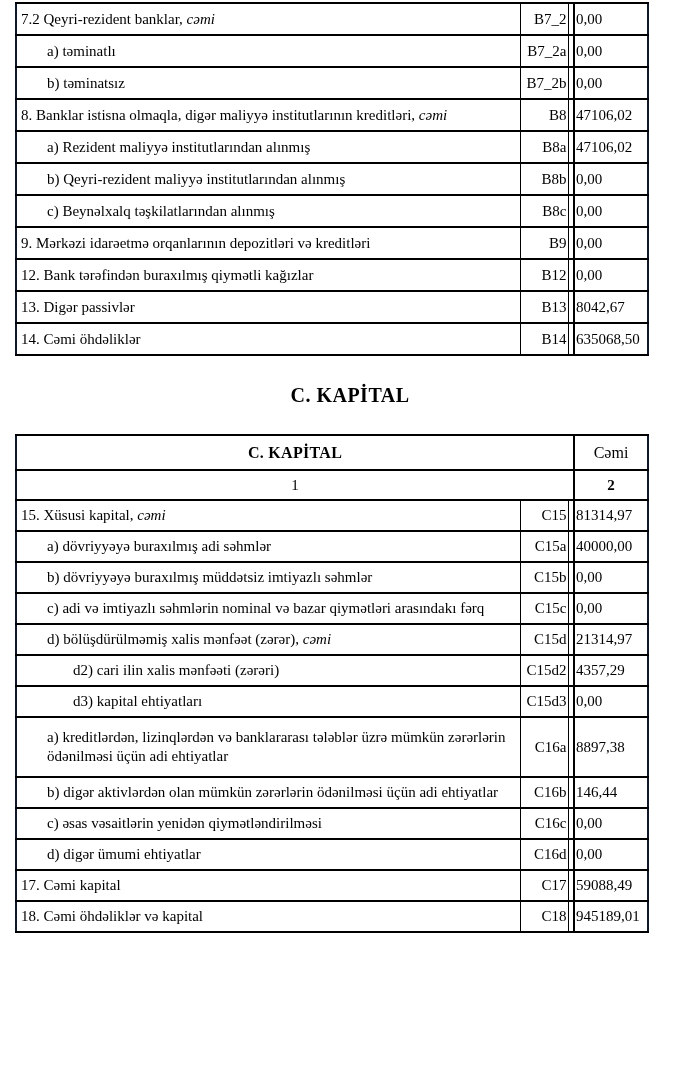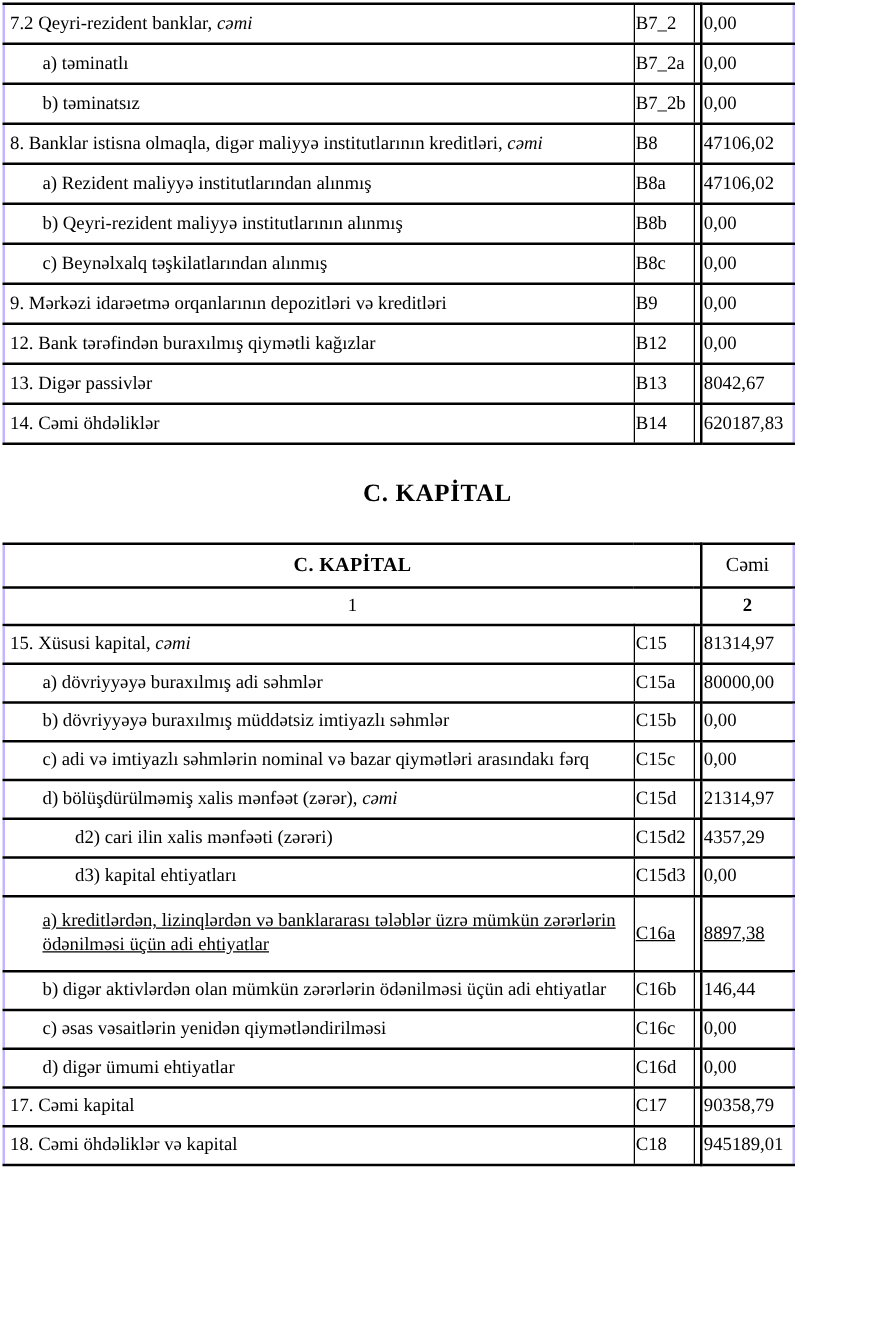--- a/index.html
+++ b/index.html
@@ -10,41 +10,41 @@
     background: #ffffff;
     color: #000000;
     font-family: "Liberation Serif", serif;
   }
   .page { padding-top: 2px; }
 
   table.tbl {
     border-collapse: collapse;
     table-layout: fixed;
     width: 634px;
-    margin-left: 2px;
-    border: 2px solid #c4b5fd;
+    margin-left: 15px;
+    border: 2px solid #0f172a;
     font-size: 15px;
   }
   table.tbl td {
     border-top: 2px solid #000;
     border-bottom: 2px solid #000;
     overflow: hidden;
     vertical-align: middle;
   }
   table.tbl1 tr { height: 32px; }
   table.tbl2 tr { height: 31px; }
-  table.tbl2 tr.tall { height: 60px; text-decoration: underline; }
+  table.tbl2 tr.tall { height: 60px; }
   table.tbl2 tr.hrow1 { height: 35px; }
   table.tbl2 tr.hrow2 { height: 30px; }
 
   td.label { border-right: 1px solid #000; padding: 1px 4px; line-height: 1.25; }
   td.label.indent-0 { padding-left: 4px; }
   td.label.indent-1 { padding-left: 30px; }
   td.label.indent-2 { padding-left: 56px; }
-  td.code  { border-right: 1px solid #000; text-align: left; padding: 0 1px; }
+  td.code  { border-right: 1px solid #000; text-align: right; padding: 0 1px; }
   td.spacer{ border-right: 2px solid #000; padding: 0; }
   td.value { text-align: left; padding-right: 4px; }
 
   tr.bold td { font-weight: normal; }
 
   td.hdr-left  { border-right: 2px solid #000; text-align: center; }
   td.hdr-right { text-align: center; }
   tr.hrow1 td.hdr-left { font-weight: bold; font-size: 16px; letter-spacing: 0.3px; }
   tr.hrow1 td.hdr-right { font-size: 16px; }
   tr.hrow2 td.hdr-right { font-weight: bold; }
@@ -98,21 +98,21 @@
           <td class="spacer"></td>
           <td class="value">47106,02</td>
         </tr>
         <tr>
           <td class="label indent-1"><span>a) Rezident maliyyə institutlarından alınmış</span></td>
           <td class="code">B8a</td>
           <td class="spacer"></td>
           <td class="value">47106,02</td>
         </tr>
         <tr>
-          <td class="label indent-1"><span>b) Qeyri-rezident maliyyə institutlarının alınmış</span></td>
+          <td class="label indent-1"><span>b) Qeyri-rezident maliyyə institutlarından alınmış</span></td>
           <td class="code">B8b</td>
           <td class="spacer"></td>
           <td class="value">0,00</td>
         </tr>
         <tr>
           <td class="label indent-1"><span>c) Beynəlxalq təşkilatlarından alınmış</span></td>
           <td class="code">B8c</td>
           <td class="spacer"></td>
           <td class="value">0,00</td>
         </tr>
@@ -131,21 +131,21 @@
         <tr>
           <td class="label indent-0"><span>13. Digər passivlər</span></td>
           <td class="code">B13</td>
           <td class="spacer"></td>
           <td class="value">8042,67</td>
         </tr>
         <tr class="bold">
           <td class="label indent-0"><span>14. Cəmi öhdəliklər</span></td>
           <td class="code">B14</td>
           <td class="spacer"></td>
-          <td class="value">620187,83</td>
+          <td class="value">635068,50</td>
         </tr>
       </tbody>
   </table>
 
   <div class="heading-wrap">
     <div class="heading">C. KAPİTAL</div>
   </div>
 
   <table class="tbl tbl2">
     <colgroup>
@@ -168,21 +168,21 @@
         <tr>
           <td class="label indent-0"><span>15. Xüsusi kapital, </span><i>cəmi</i></td>
           <td class="code">C15</td>
           <td class="spacer"></td>
           <td class="value">81314,97</td>
         </tr>
         <tr>
           <td class="label indent-1"><span>a) dövriyyəyə buraxılmış adi səhmlər</span></td>
           <td class="code">C15a</td>
           <td class="spacer"></td>
-          <td class="value">80000,00</td>
+          <td class="value">40000,00</td>
         </tr>
         <tr>
           <td class="label indent-1"><span>b) dövriyyəyə buraxılmış müddətsiz imtiyazlı səhmlər</span></td>
           <td class="code">C15b</td>
           <td class="spacer"></td>
           <td class="value">0,00</td>
         </tr>
         <tr>
           <td class="label indent-1"><span>c) adi və imtiyazlı səhmlərin nominal və bazar qiymətləri arasındakı fərq</span></td>
           <td class="code">C15c</td>
@@ -228,21 +228,21 @@
         <tr>
           <td class="label indent-1"><span>d) digər ümumi ehtiyatlar</span></td>
           <td class="code">C16d</td>
           <td class="spacer"></td>
           <td class="value">0,00</td>
         </tr>
         <tr class="bold">
           <td class="label indent-0"><span>17. Cəmi kapital</span></td>
           <td class="code">C17</td>
           <td class="spacer"></td>
-          <td class="value">90358,79</td>
+          <td class="value">59088,49</td>
         </tr>
         <tr class="bold">
           <td class="label indent-0"><span>18. Cəmi öhdəliklər və kapital</span></td>
           <td class="code">C18</td>
           <td class="spacer"></td>
           <td class="value">945189,01</td>
         </tr>
       </tbody>
   </table>
 

